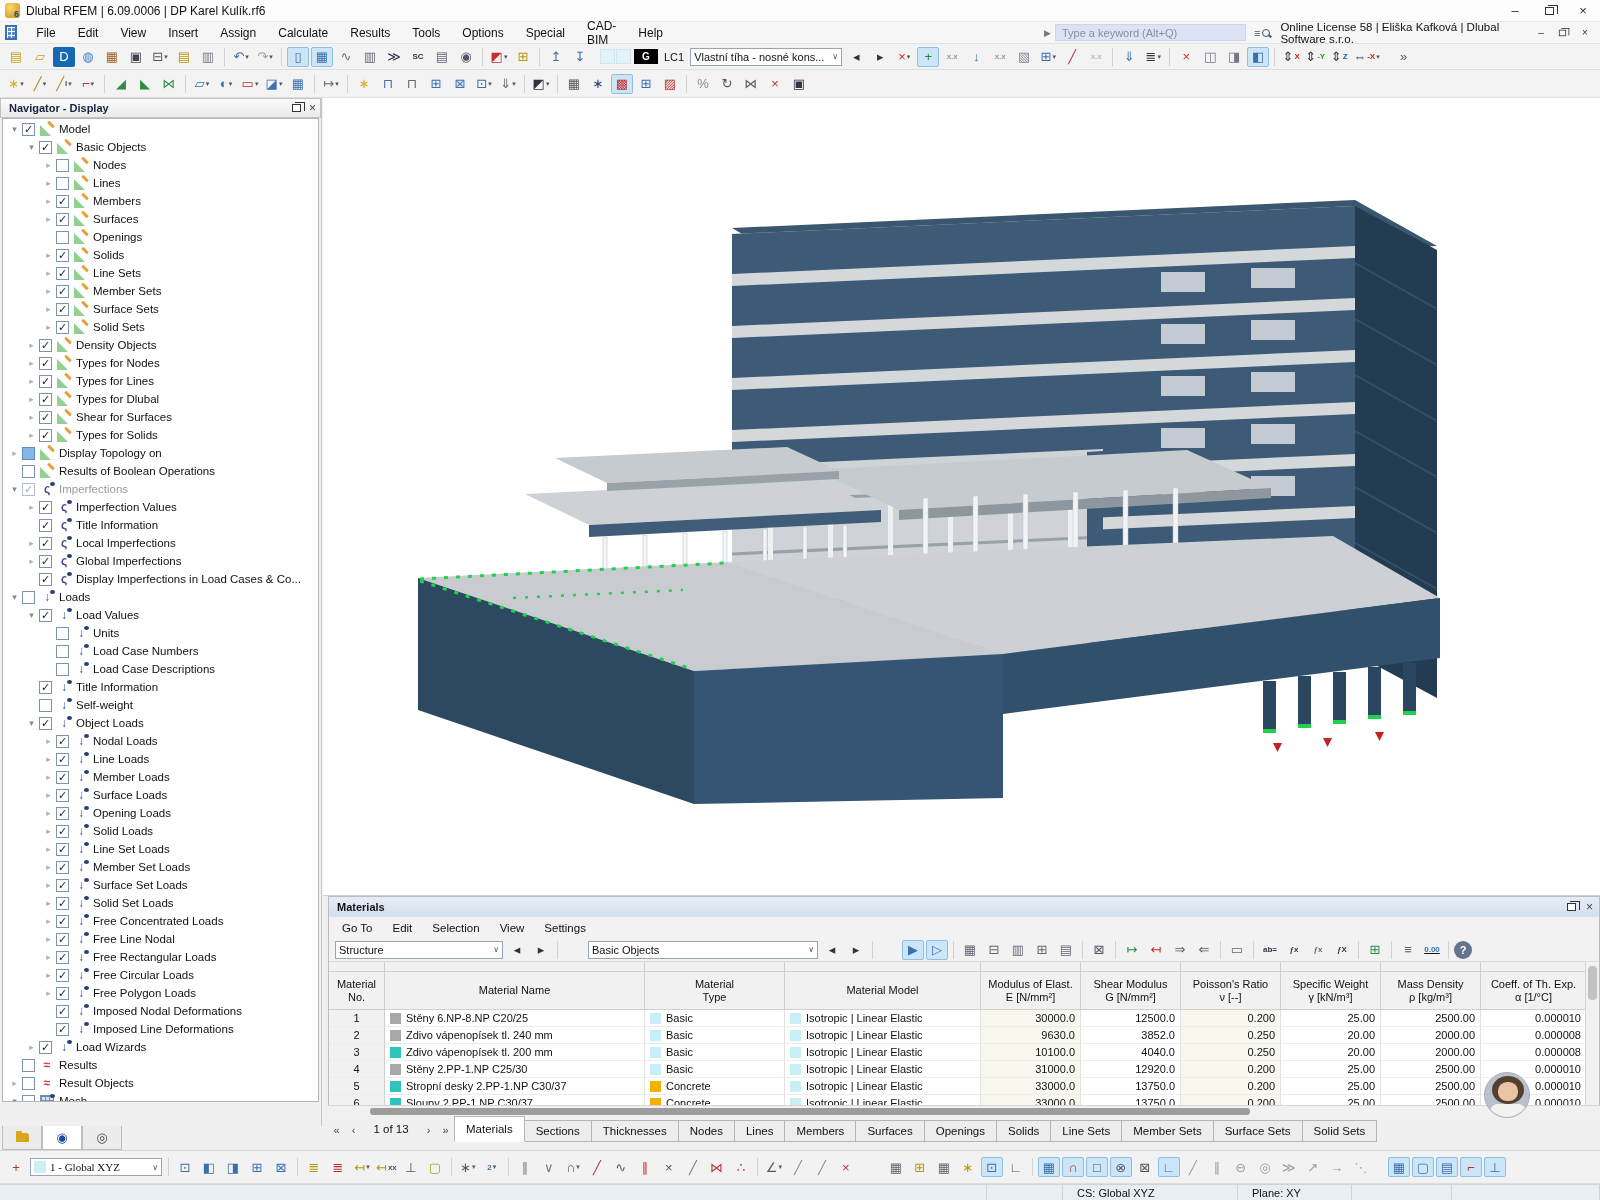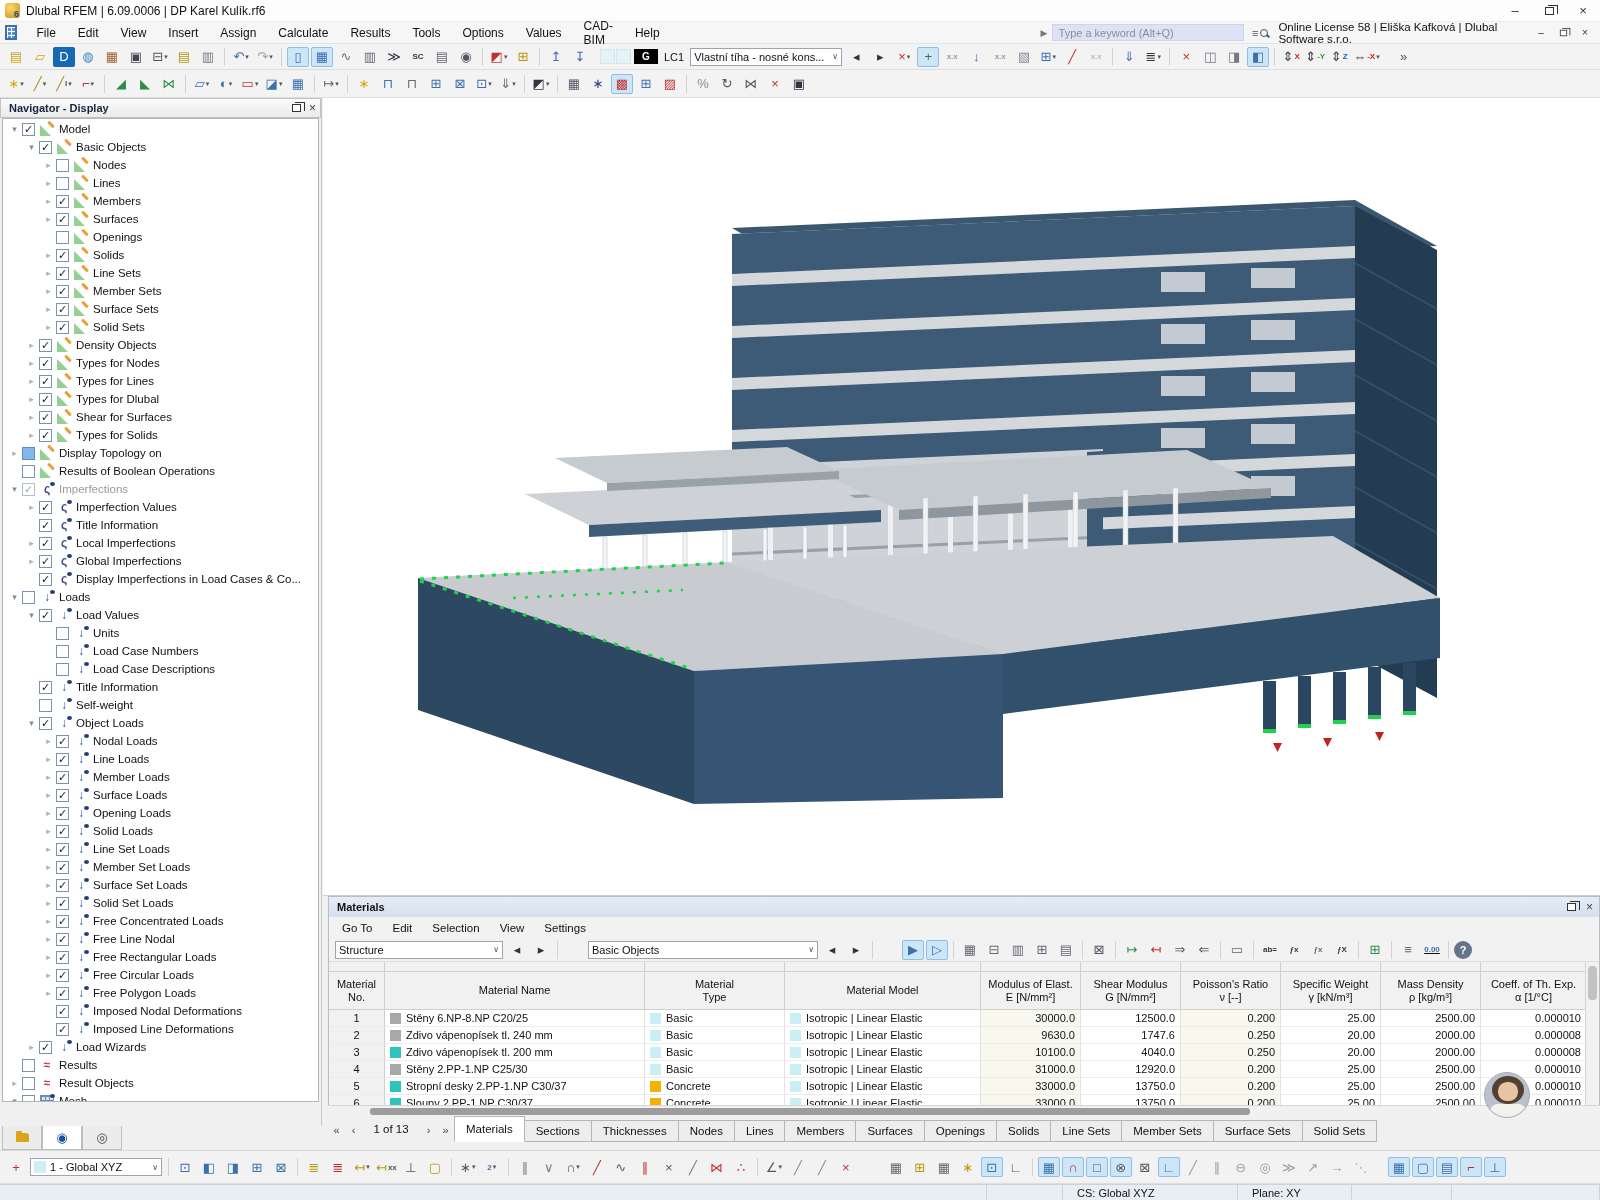--- a/index.html
+++ b/index.html
@@ -137,21 +137,21 @@
   <div id="menuitems" style="display:flex;">
       <div class="menu-item">File</div>
       <div class="menu-item">Edit</div>
       <div class="menu-item">View</div>
       <div class="menu-item">Insert</div>
       <div class="menu-item">Assign</div>
       <div class="menu-item">Calculate</div>
       <div class="menu-item">Results</div>
       <div class="menu-item">Tools</div>
       <div class="menu-item">Options</div>
-      <div class="menu-item">Values</div>
+      <div class="menu-item">Special</div>
       <div class="menu-item">CAD-BIM</div>
       <div class="menu-item">Help</div>
     </div>
   <span id="searcharrow">▶</span>
   <div id="searchbox">
       <span>Type a keyword (Alt+Q)</span>
     </div>
   <div id="searchicon">
       <span>≡</span>
       <span class="mag"></span>
@@ -1134,21 +1134,21 @@
         <span>Basic</span>
       </div>
       <div class="g-cell ">
         <span class="sw" style="background: rgb(201, 238, 245);"></span>
         <span>Isotropic | Linear Elastic</span>
       </div>
       <div class="g-cell num tint">
         <span>9630.0</span>
       </div>
       <div class="g-cell num">
-        <span>1747.6</span>
+        <span>3852.0</span>
       </div>
       <div class="g-cell num tint">
         <span>0.250</span>
       </div>
       <div class="g-cell num">
         <span>20.00</span>
       </div>
       <div class="g-cell num">
         <span>2000.00</span>
       </div>
@@ -1320,21 +1320,21 @@
     <div class="btab">Member Sets</div>
     <div class="btab">Surface Sets</div>
     <div class="btab">Solid Sets</div>
   </div>
 <div id="tb3" class="abs toolbar">
     <div class="tbi">
       <span style="color: rgb(192, 48, 48);">+</span>
     </div>
     <div class="combo" style="width: 132px;">
       <span class="sw" style="background: rgb(207, 238, 245);"></span>
-      <span style="overflow: hidden; flex: 1 1 0%;">1 - Global XYZ</span>
+      <span style="overflow: hidden; flex: 1 1 0%; font-family: Liberation Serif, serif;">1 - Global XYZ</span>
       <span class="arr">∨</span>
     </div>
     <div class="sep"></div>
     <div class="tbi">
       <span style="color: rgb(58, 111, 176);">⊡</span>
     </div>
     <div class="tbi">
       <span style="color: rgb(58, 111, 176);">◧</span>
     </div>
     <div class="tbi">

